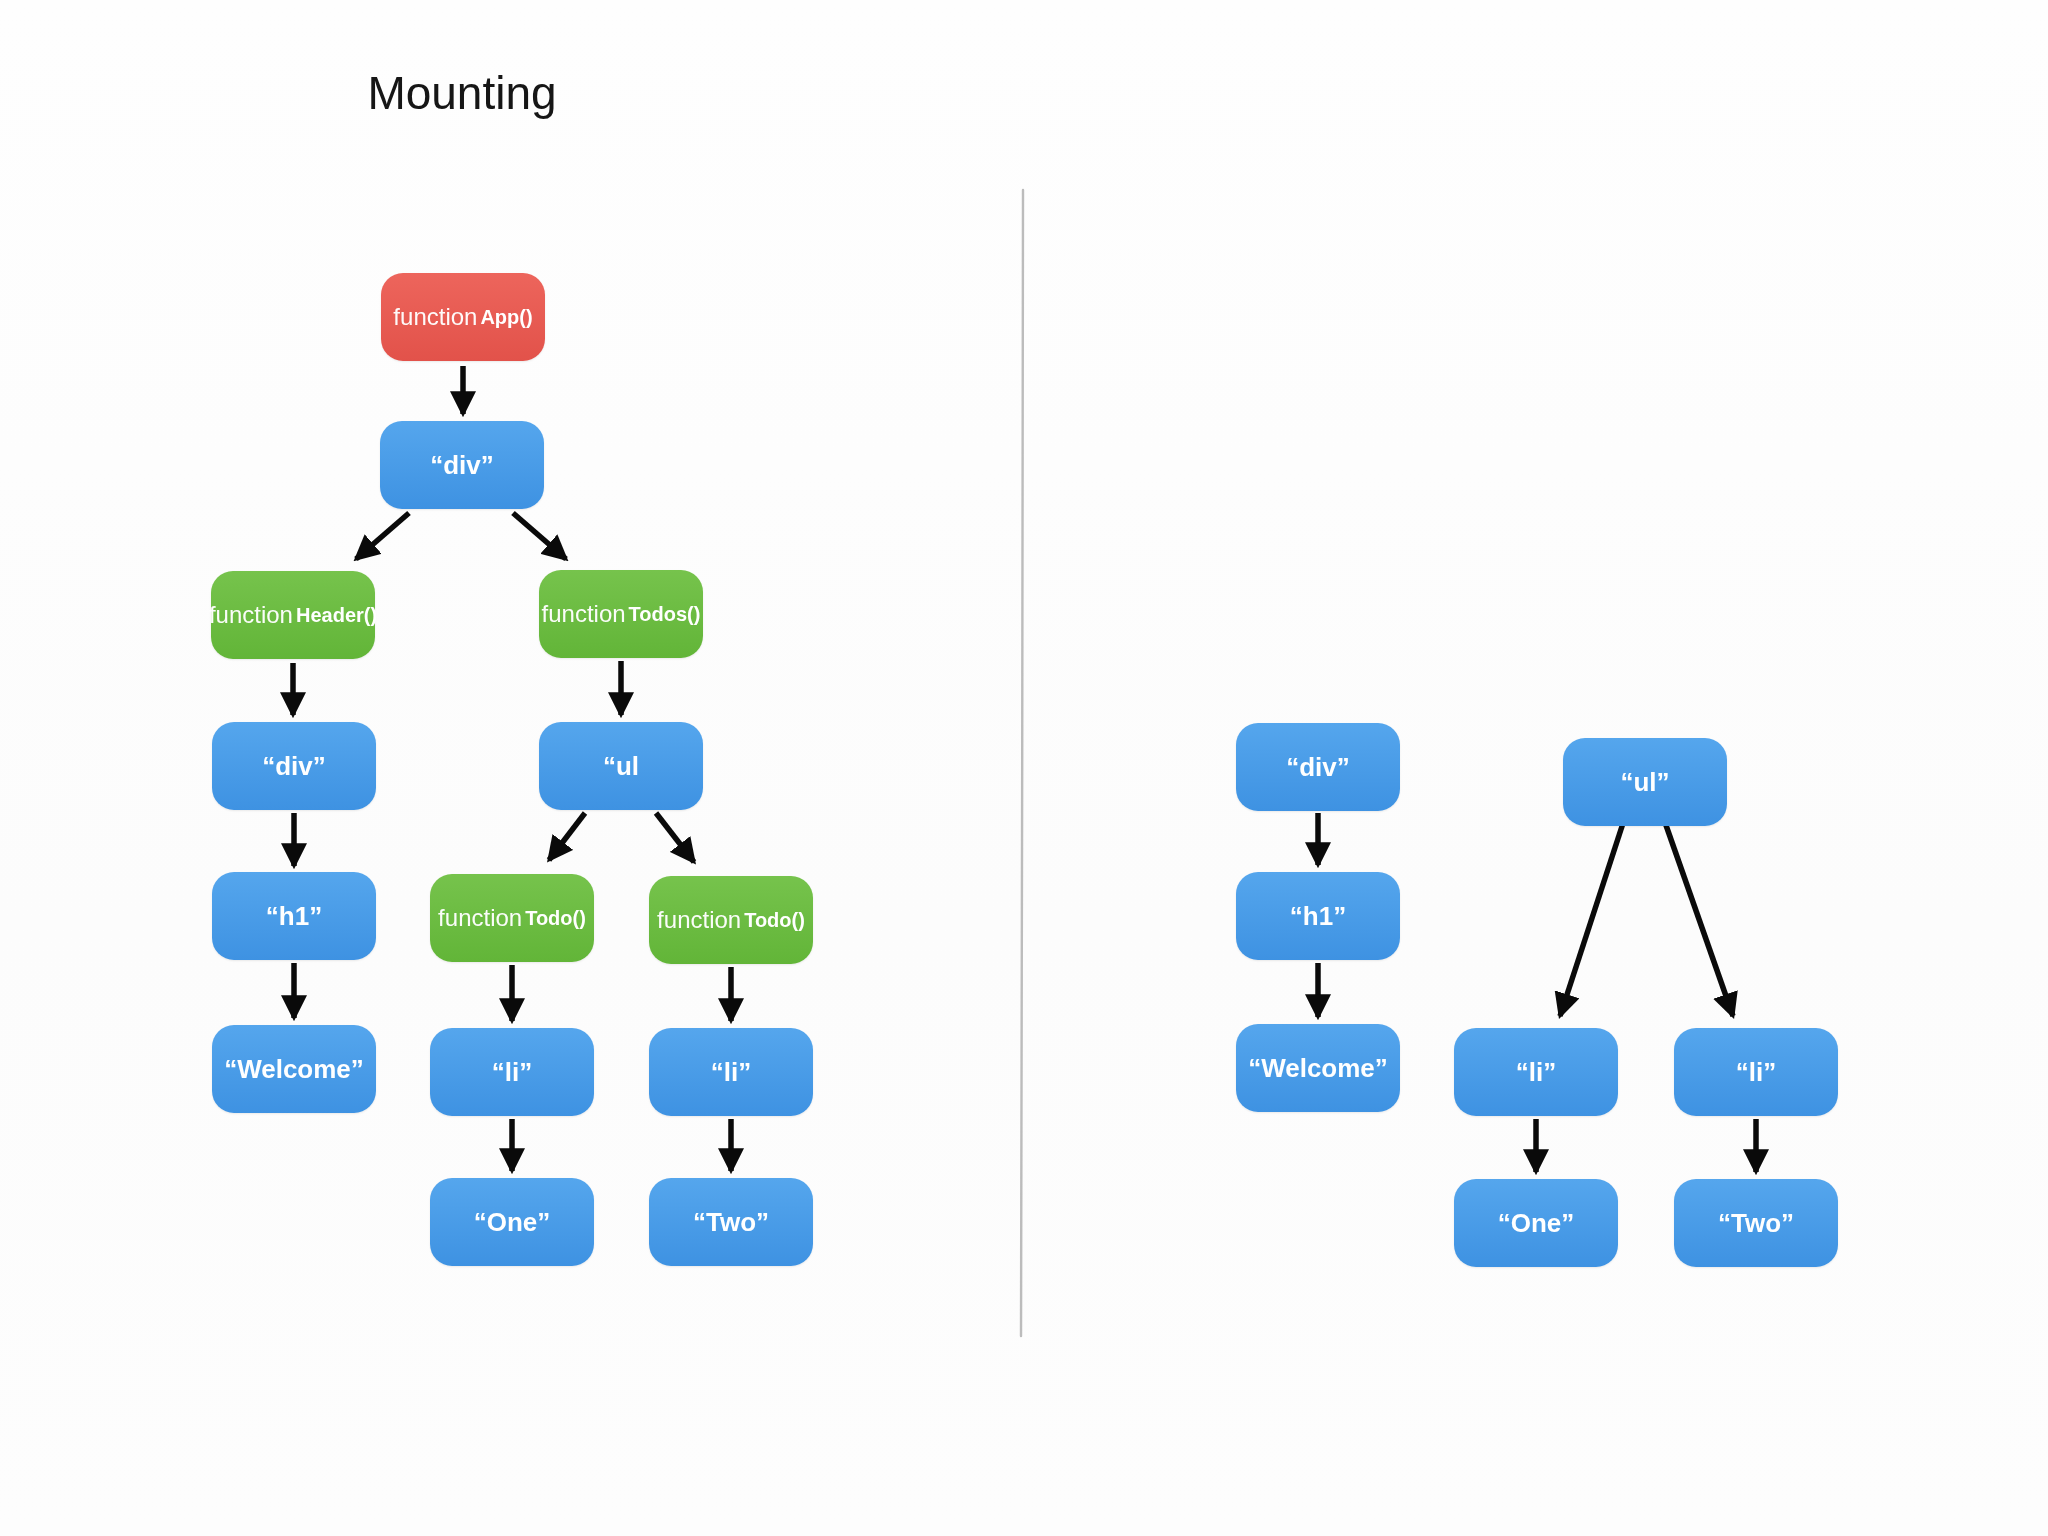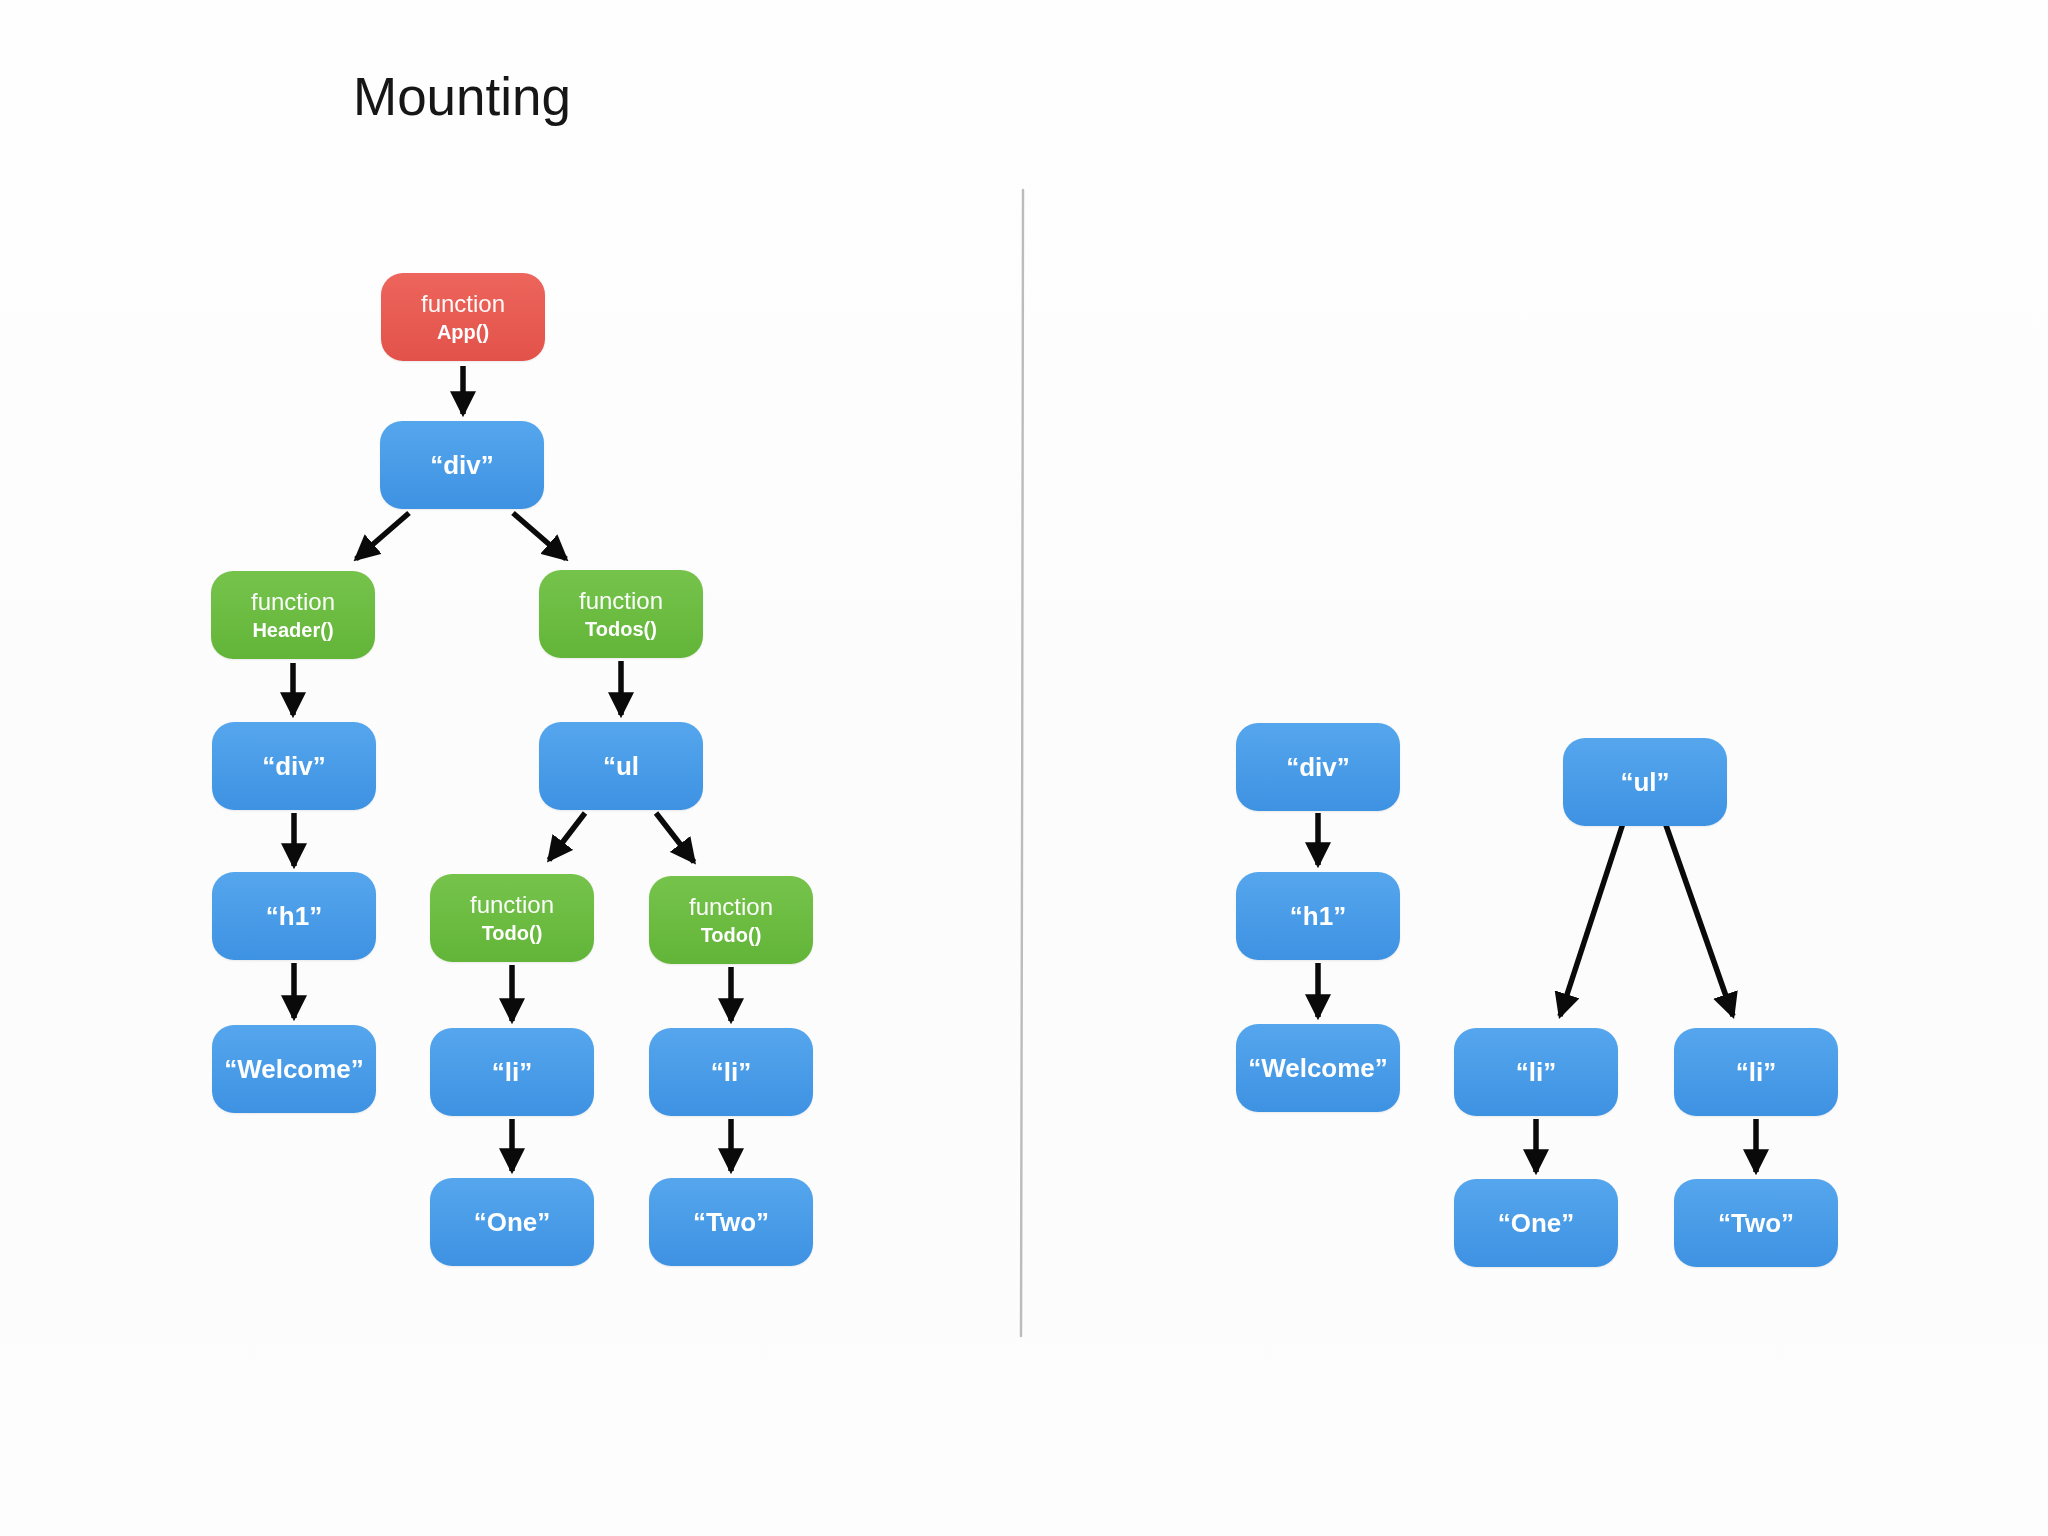--- a/index.html
+++ b/index.html
@@ -12,21 +12,21 @@
     position: relative;
     width: 2048px; height: 1536px;
     background: linear-gradient(180deg, #fefefe 0%, #fcfcfc 60%, #fdfdfd 100%);
     overflow: hidden;
   }
   .title {
     position: absolute;
     margin: 0;
     width: 400px;
     text-align: center;
-    font-size: 53px;
+    font-size: 46px;
     font-weight: 400;
     color: #161616;
     letter-spacing: 0px;
     line-height: 1.1;
   }
   .title.mounting { left: 262px; top: 68px; }
   .title.dom      { left: 1285px; top: 68px; }
 
   svg.edges {
     position: absolute;
@@ -36,21 +36,21 @@
   }
   svg.edges line { stroke: #0a0a0a; stroke-width: 5.5; }
   .divider { stroke: #ababab; stroke-width: 2.4; opacity: 0.8; stroke-linecap: round; }
 
   .node {
     position: absolute;
     width: 164px; height: 88px;
     border-radius: 22px;
     color: #ffffff;
     display: flex;
-    flex-direction: column;
+    flex-direction: row;
     align-items: center;
     justify-content: center;
     text-align: center;
     gap: 3px;
     box-shadow: 0 1px 2px rgba(0,0,0,0.08);
   }
   .node .l1  { font-size: 24px; font-weight: 400; line-height: 1.1; opacity: 0.97; }
   .node .l2  { font-size: 20px; font-weight: 700; line-height: 1.1; }
   .node .lbl { font-size: 26px; font-weight: 700; line-height: 1.1; }
   .node.red   { background: linear-gradient(180deg, #ed655c 0%, #e2524a 100%); }

